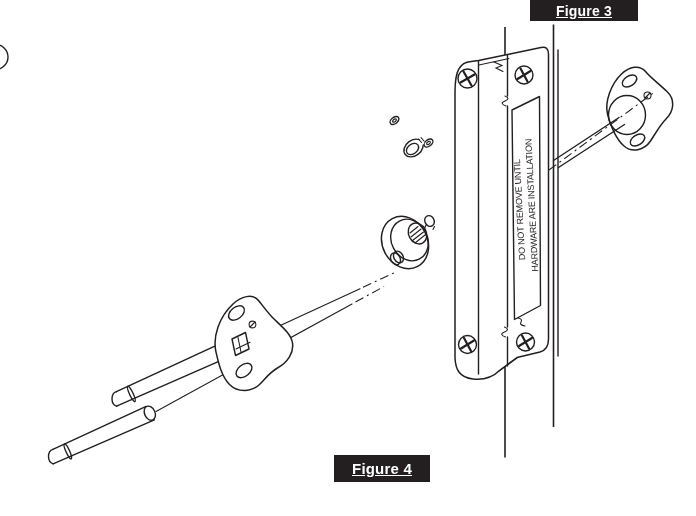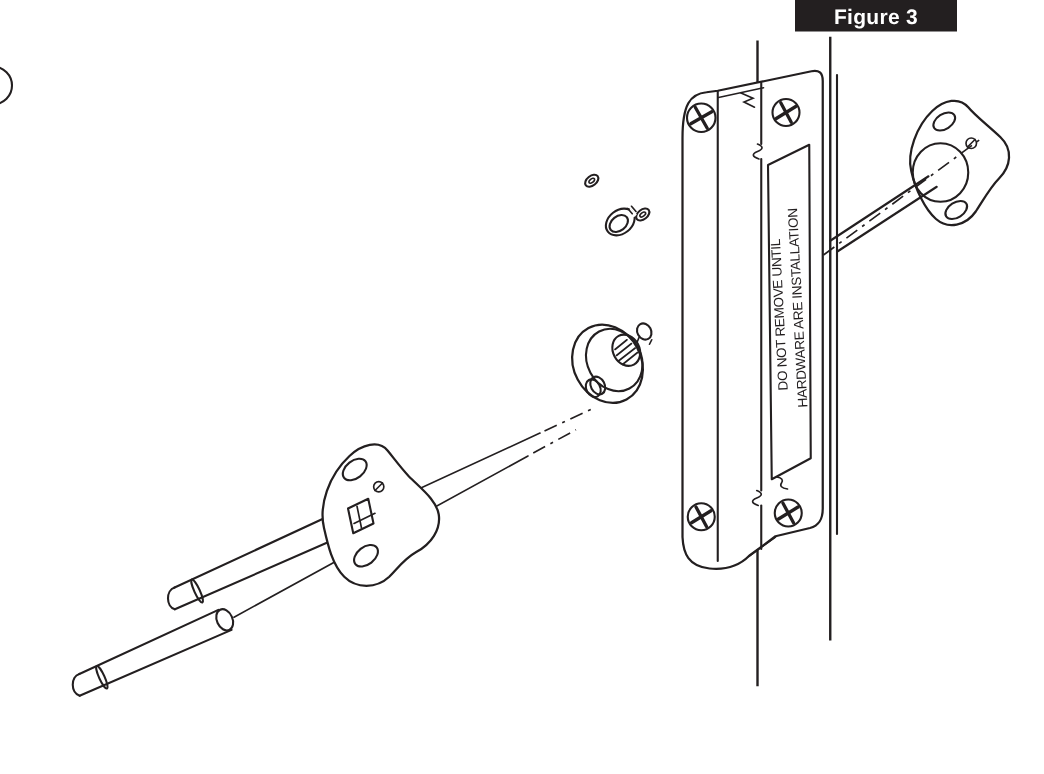--- a/index.html
+++ b/index.html
@@ -10,20 +10,21 @@
     overflow:hidden;
     font-family:"Liberation Sans",sans-serif;
   }
   .fig-tag{
     position:absolute;
     background:#231f20;
     color:#ffffff;
     font-weight:bold;
     display:flex;align-items:center;justify-content:center;
     letter-spacing:.2px;
+    text-decoration:underline;
   }
   .fig-tag.fig3{left:530px;top:0;width:108px;height:21px;font-size:14px;}
   .fig-tag.fig4{left:334px;top:455px;width:96px;height:27px;font-size:15px;}
   svg{position:absolute;left:0;top:0;}
   svg *{vector-effect:non-scaling-stroke;}
   .ln{stroke:#231f20;fill:none;stroke-width:1.4;stroke-linecap:round;stroke-linejoin:round;}
   .lnthin{stroke:#231f20;fill:none;stroke-width:1.1;stroke-linecap:round;}
   .lnthick{stroke:#231f20;fill:none;stroke-width:1.6;}
   .fillwhite{fill:#ffffff;stroke:#231f20;stroke-width:1.5;stroke-linejoin:round;}
   .dash{stroke:#231f20;fill:none;stroke-width:1.1;stroke-dasharray:9 4 2 4;}
@@ -37,20 +38,23 @@
 </style>
 </head>
 <body>
 
 <div class="page">
 
   <div class="fig-tag fig3">
     <span>Figure 3</span>
   </div>
 
+  <div class="fig-tag fig4">
+    <span>Figure 4</span>
+  </div>
 
   <svg width="696" height="516" viewBox="0 0 696 516">
 
     <g>
       <circle class="ln" cx="-4.5" cy="57" r="12.5"></circle>
     </g>
 
     <g>
       <path class="ln" d="M116.4,391.7 C110.5,393.5 110.5,404.5 116.6,406.2"></path>
       <line class="ln" x1="116.4" y1="391.7" x2="218.6" y2="344.3"></line>

